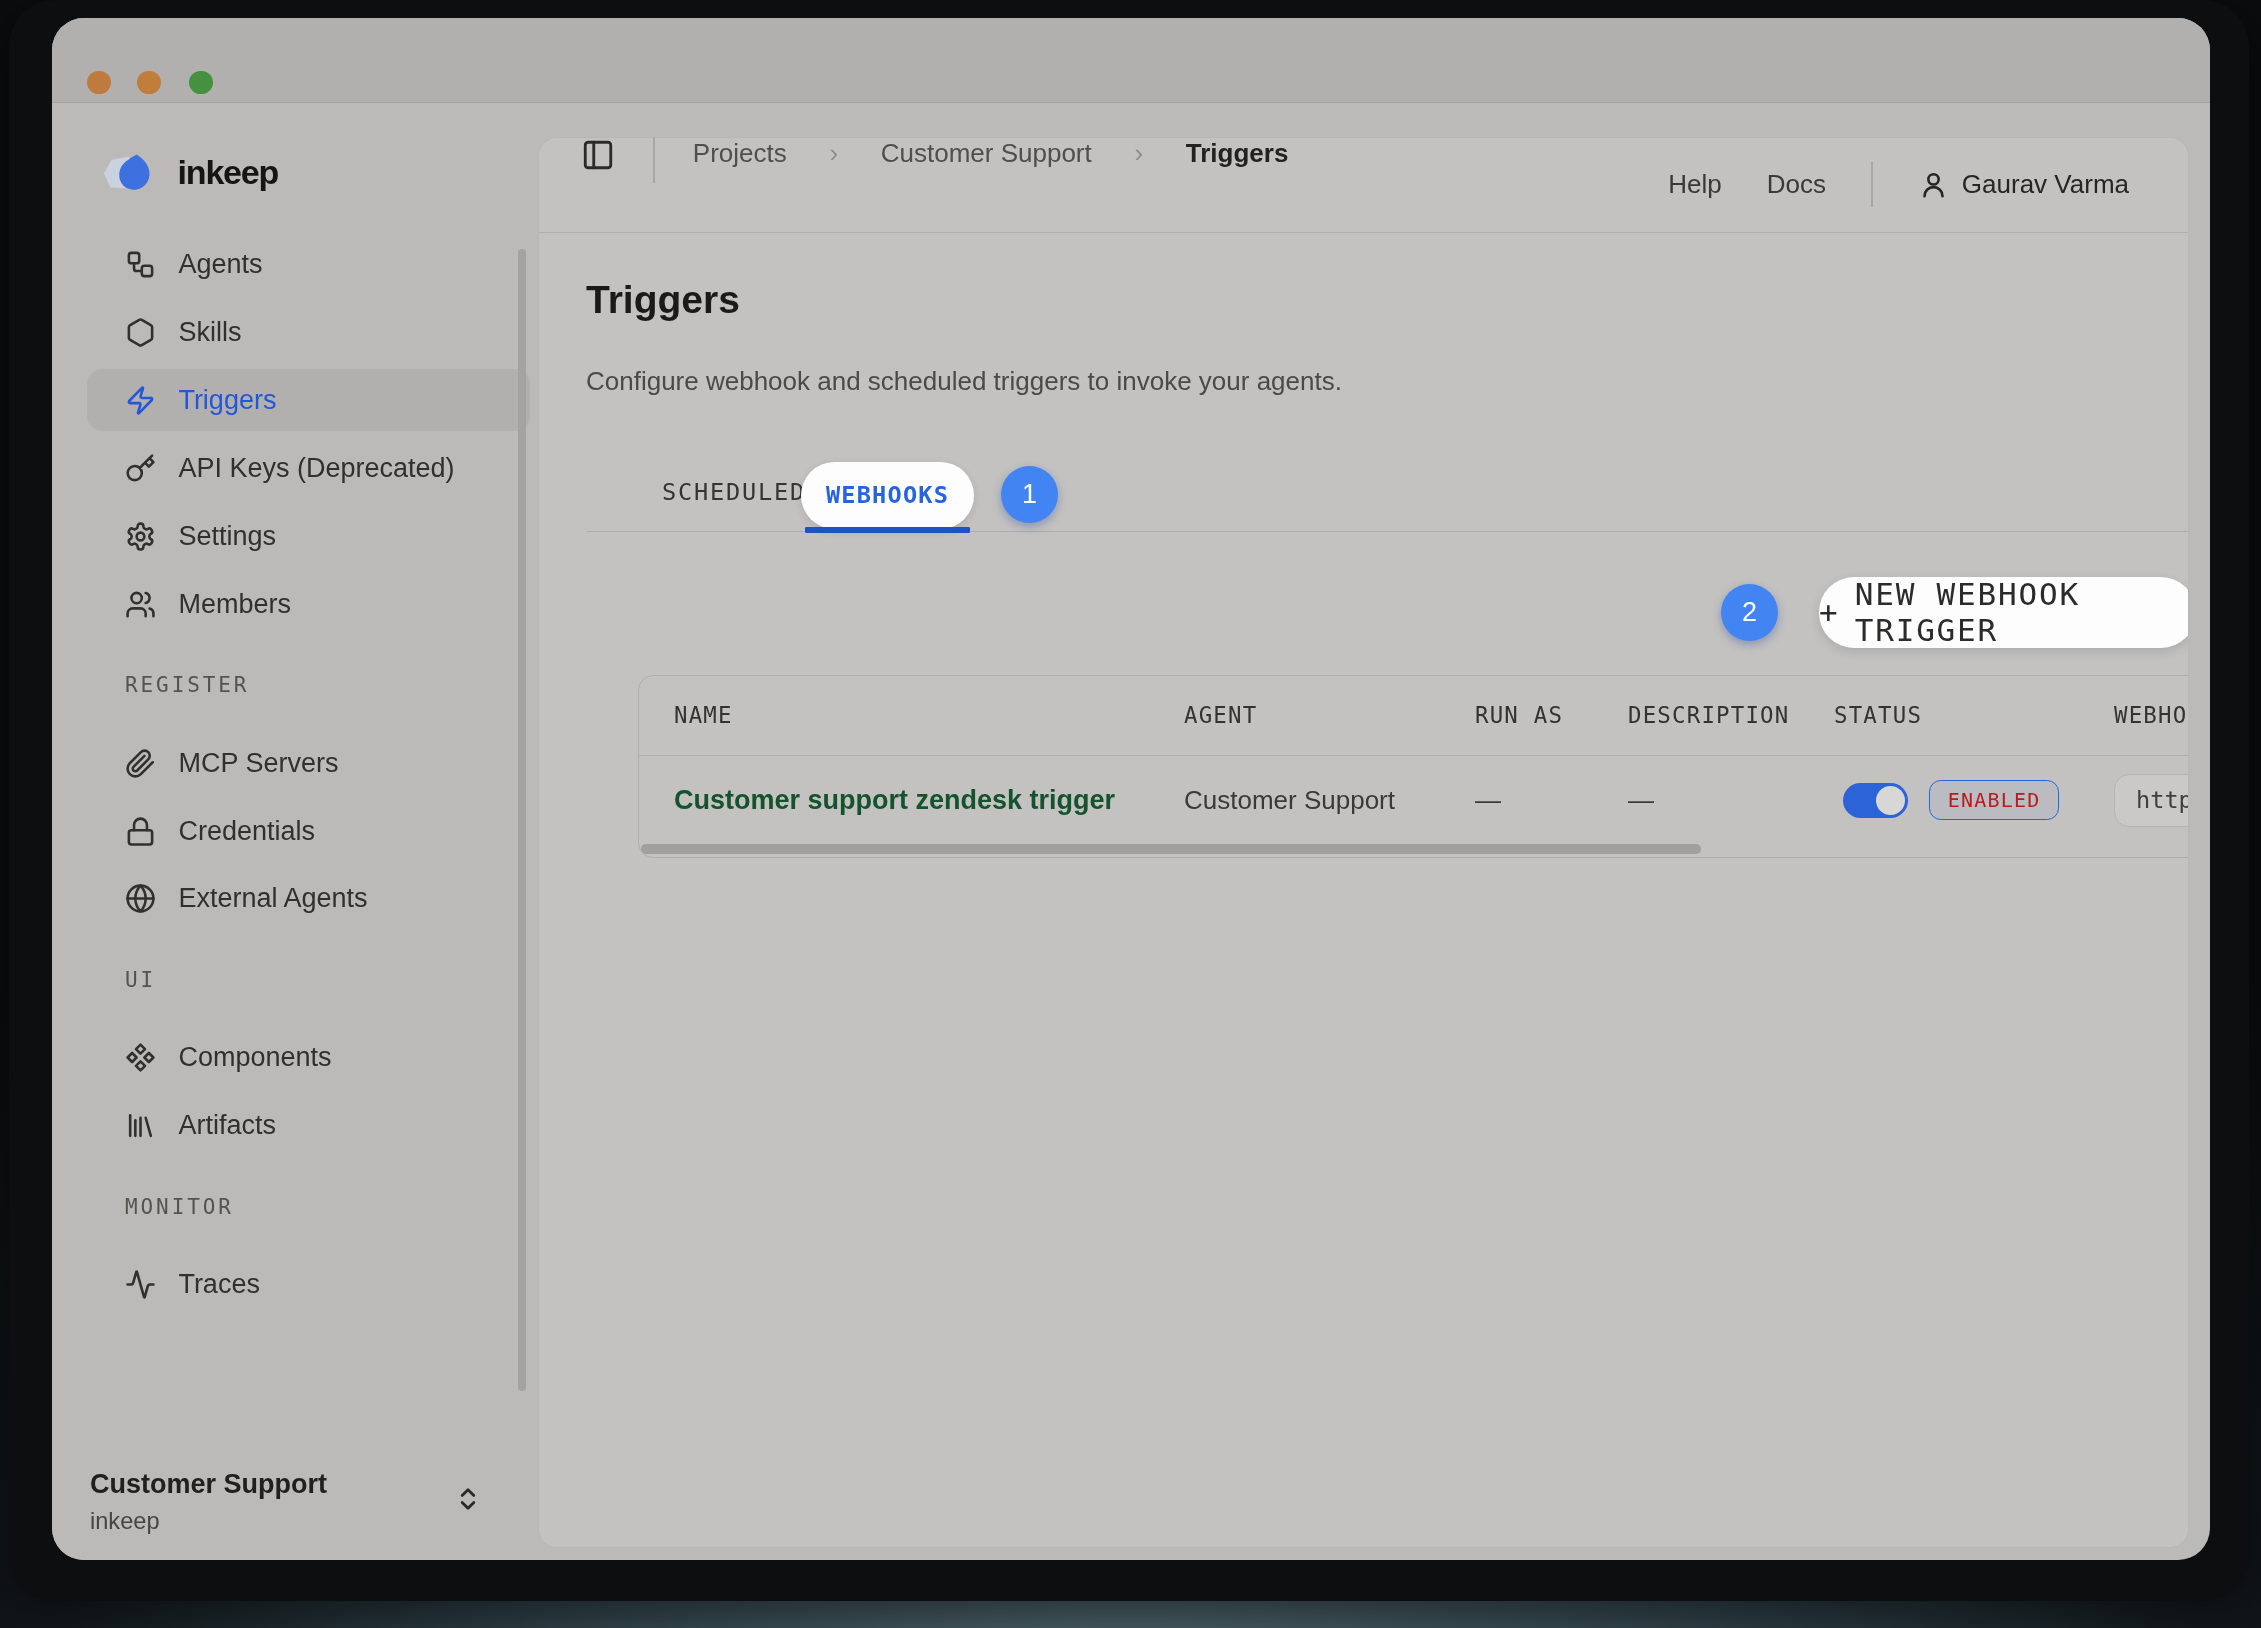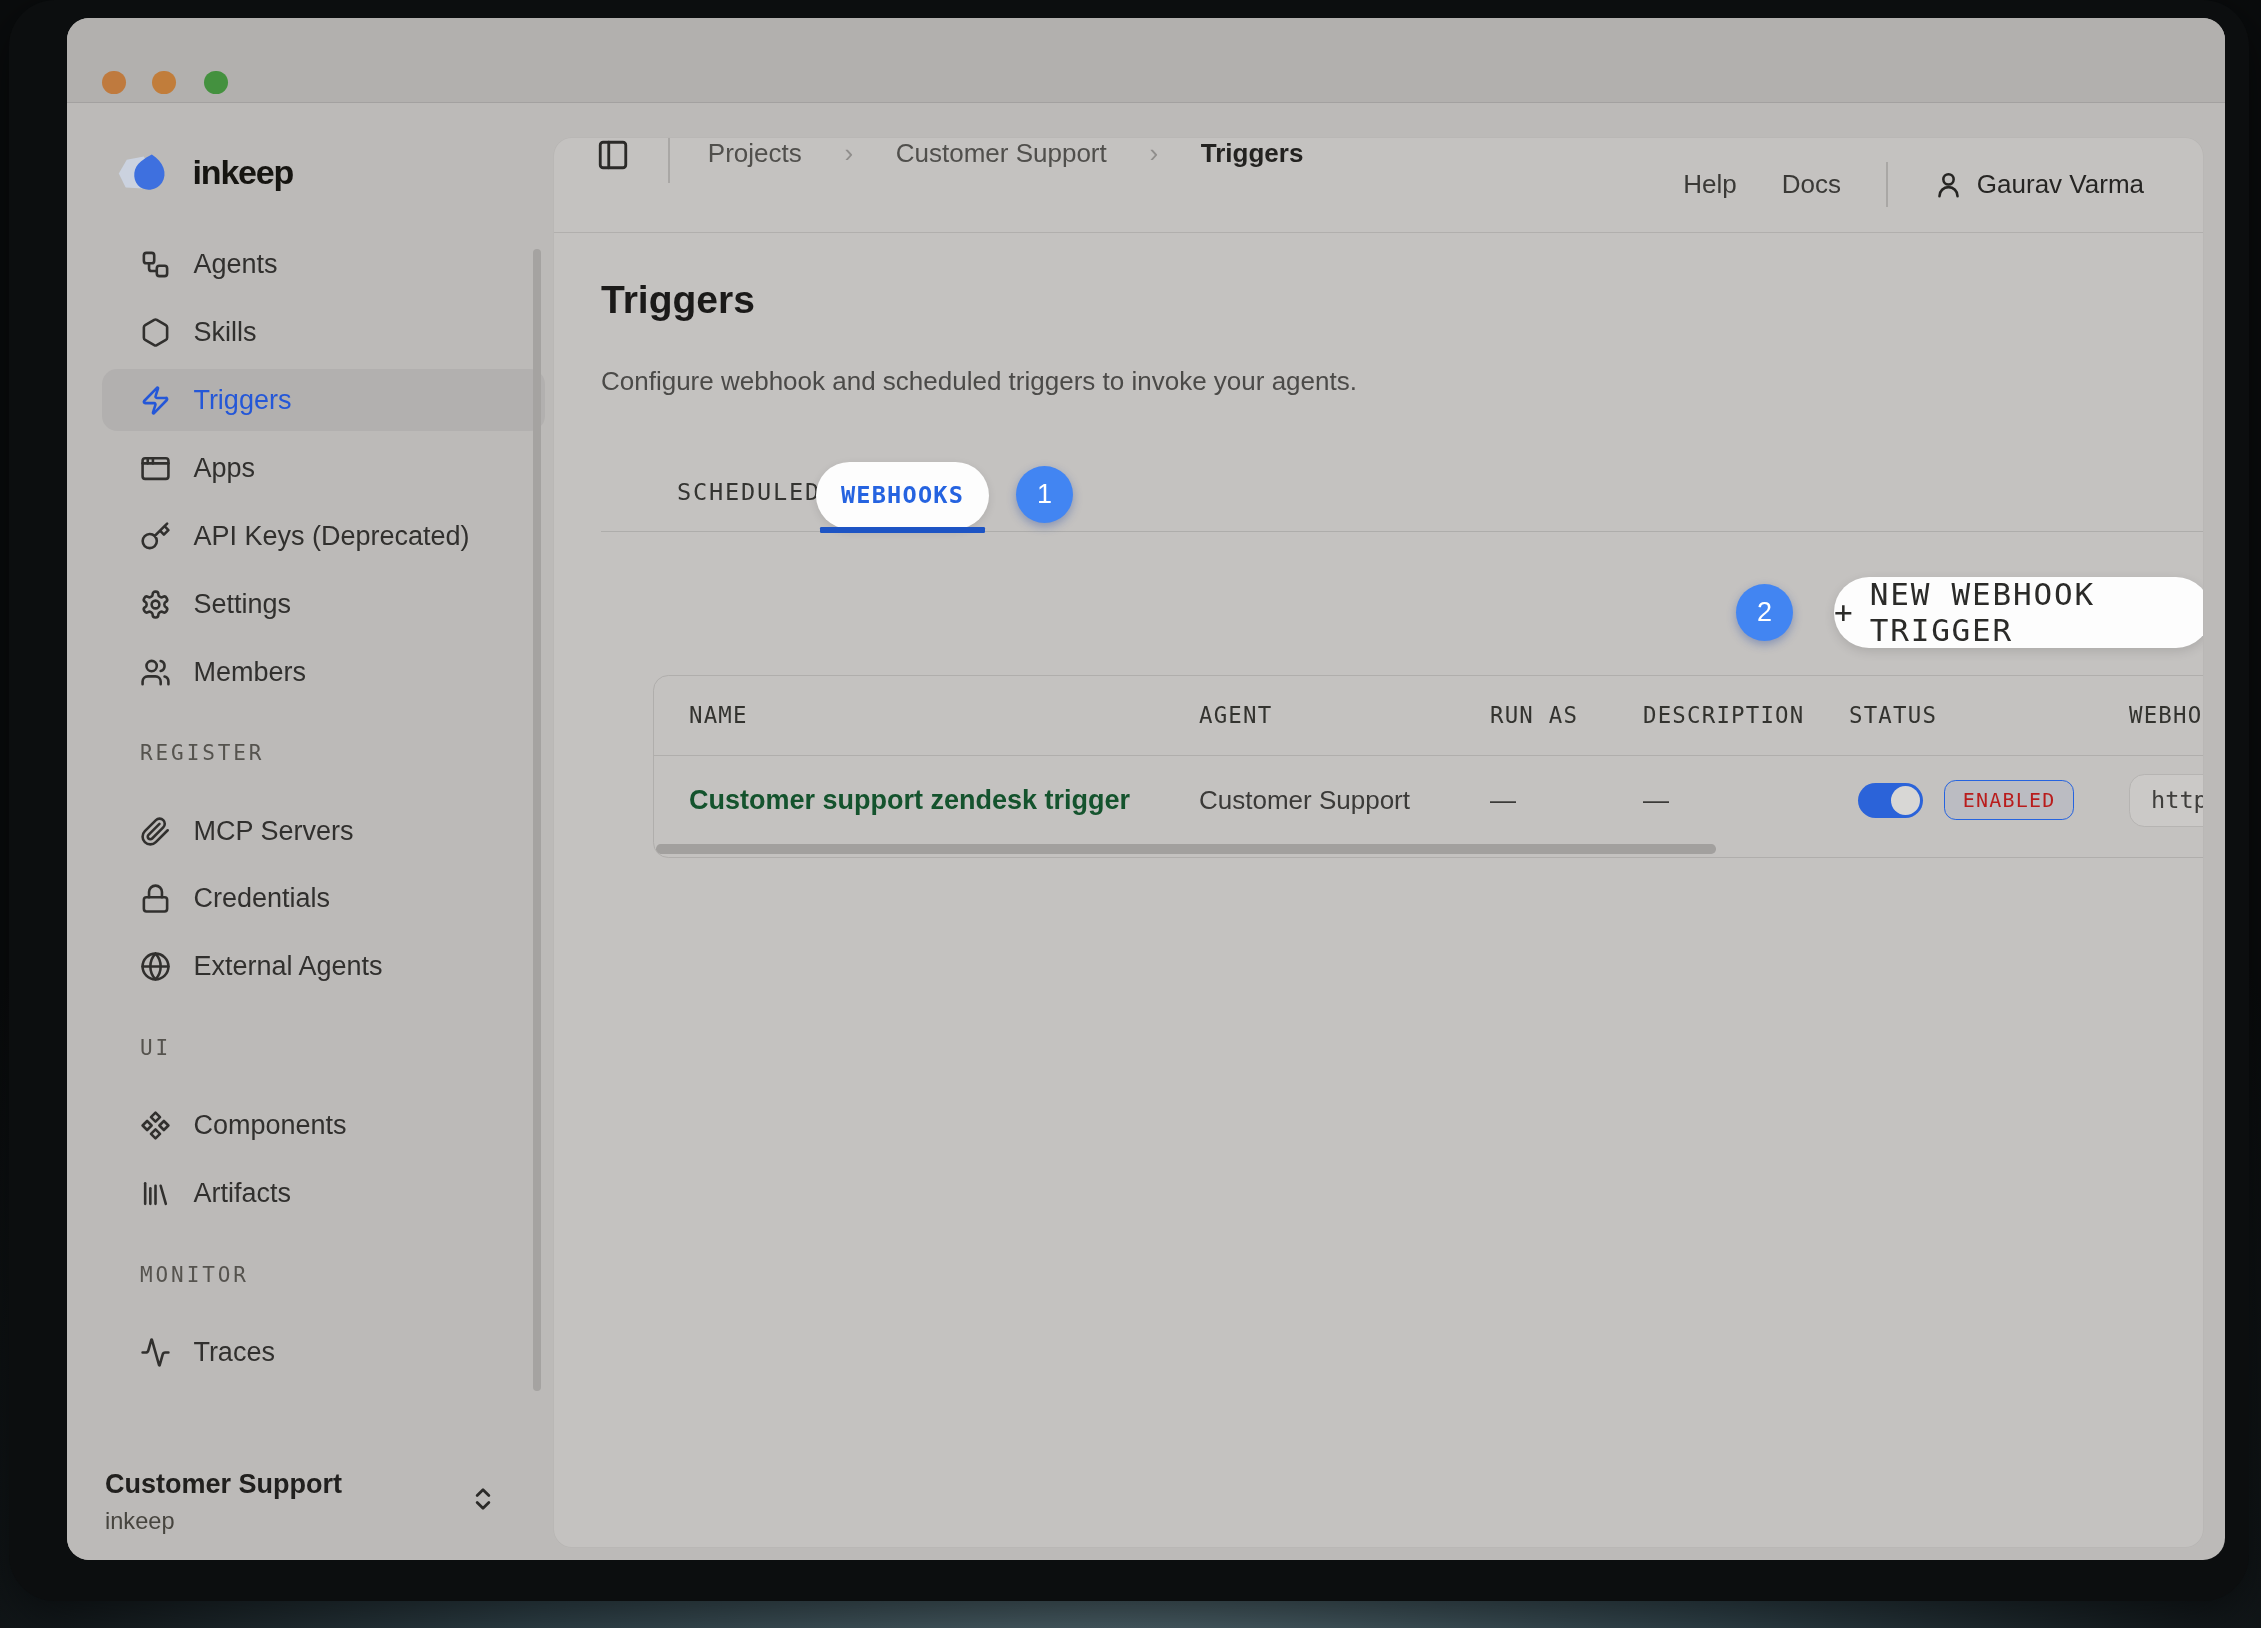--- a/index.html
+++ b/index.html
@@ -5,21 +5,21 @@
   html,body{margin:0;padding:0;background:#0a0c0d;}
   .stage{position:relative;width:2261px;height:1629px;overflow:hidden;
          font-family:"Liberation Sans",sans-serif;
          background:radial-gradient(ellipse at 50% 115%, #597179 0%, #33474f 38%, #0a0c0d 78%);}
   .mono{font-family:"DejaVu Sans Mono",monospace;}
 
   .frame{position:absolute;left:9.4px;top:0px;right:11.8px;bottom:28px;
          background:#0c0e0f;border-radius:46px;box-shadow:0 17.7px 53px rgba(0,0,0,.55);}
 
   .window{position:absolute;left:52px;top:17.7px;width:2158px;height:1542px;
-          background:#bcbab8;border-radius:22px;overflow:hidden;margin-left:15px;}
+          background:#bcbab8;border-radius:32px;overflow:hidden;}
 
   
   .titlebar{position:absolute;left:0;top:0;right:0;height:84px;background:#b2b0ae;
             border-bottom:1.2px solid #a3a1a0;}
   .light{position:absolute;top:53px;width:23.6px;height:23.6px;border-radius:50%;}
 
   
   .sidebar{position:absolute;left:0;top:85px;bottom:0;width:487px;background:#bcbab8;}
   .logo-row{display:flex;align-items:center;gap:10.6px;margin:34px 0 0 44px;height:71px;}
   .logo-text{font-size:34px;font-weight:700;letter-spacing:-1.2px;color:#161511;}
@@ -134,31 +134,20 @@
             </span>
           <span>Skills</span>
         </div>
         <div class="nav-item active">
           <span>
               <svg width="31" height="31" viewBox="0 0 24 24" fill="none" stroke="currentColor" stroke-width="2" stroke-linecap="round" stroke-linejoin="round">
                 <path d="M4 14a1 1 0 0 1-.78-1.63l9.9-10.2a.5.5 0 0 1 .86.46l-1.92 6.02A1 1 0 0 0 13 10h7a1 1 0 0 1 .78 1.63l-9.9 10.2a.5.5 0 0 1-.86-.46l1.92-6.02A1 1 0 0 0 11 14z"></path>
               </svg>
             </span>
           <span>Triggers</span>
-        </div>
-        <div class="nav-item">
-          <span>
-              <svg width="31" height="31" viewBox="0 0 24 24" fill="none" stroke="currentColor" stroke-width="2" stroke-linecap="round" stroke-linejoin="round">
-                <rect x="2" y="4" width="20" height="16" rx="2"></rect>
-                <path d="M10 4v4"></path>
-                <path d="M2 8h20"></path>
-                <path d="M6 4v4"></path>
-              </svg>
-            </span>
-          <span>Apps</span>
         </div>
         <div class="nav-item">
           <span>
               <svg width="31" height="31" viewBox="0 0 24 24" fill="none" stroke="currentColor" stroke-width="2" stroke-linecap="round" stroke-linejoin="round">
                 <path d="M21 2l-2 2m-7.61 7.61a5.5 5.5 0 1 1-7.778 7.778 5.5 5.5 0 0 1 7.777-7.777zm0 0L15.5 7.5m0 0l3 3L22 7l-3-3m-3.5 3.5L19 4"></path>
               </svg>
             </span>
           <span>API Keys (Deprecated)</span>
         </div>
         <div class="nav-item">

